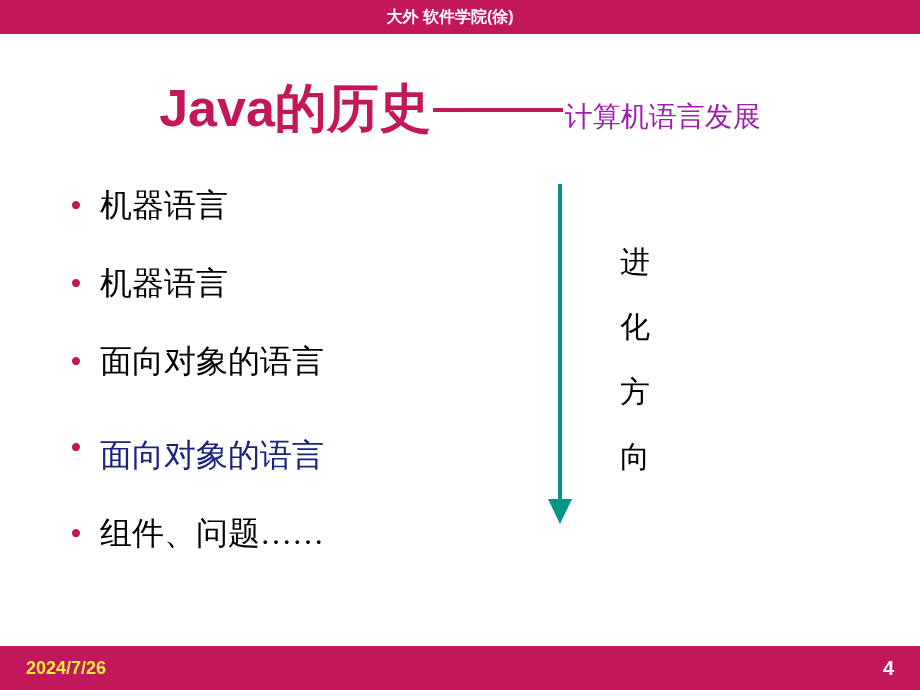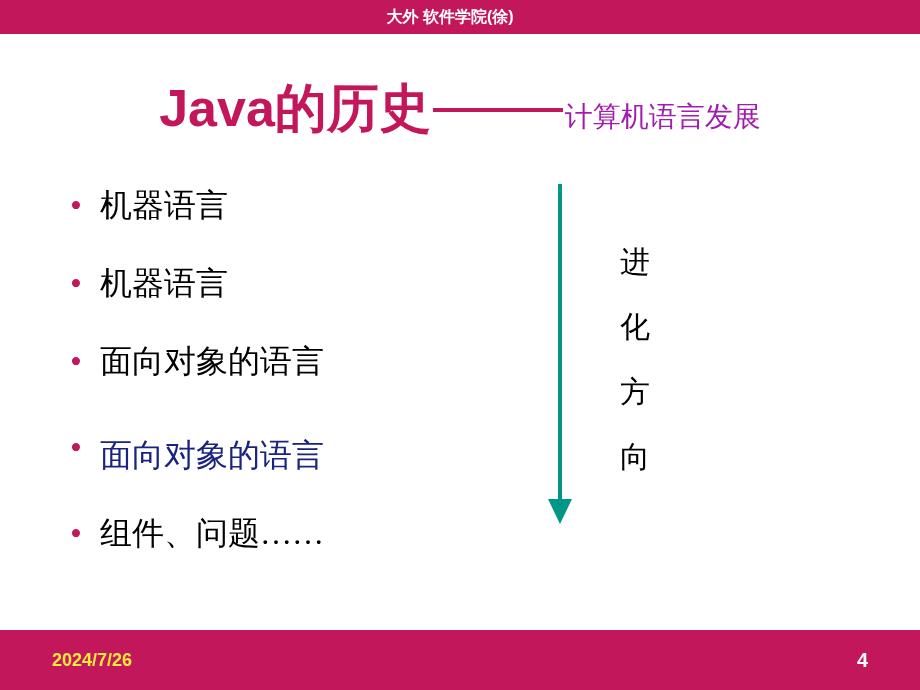--- a/index.html
+++ b/index.html
@@ -102,26 +102,26 @@
       color: #000;
       font-family: "SimSun", serif;
       margin-bottom: 24px;
       text-align: left;
     }
     .footer-bar {
       position: absolute;
       bottom: 0;
       left: 0;
       width: 100%;
-      height: 60px;
+      height: 44px;
       background: #c2185b;
       display: flex;
       justify-content: space-between;
       align-items: center;
-      padding: 0 52px;
+      padding: 0 26px;
     }
     .footer-date {
       color: #ffeb3b;
       font-size: 18px;
       font-weight: bold;
     }
     .footer-page {
       color: white;
       font-size: 20px;
       font-weight: bold;

